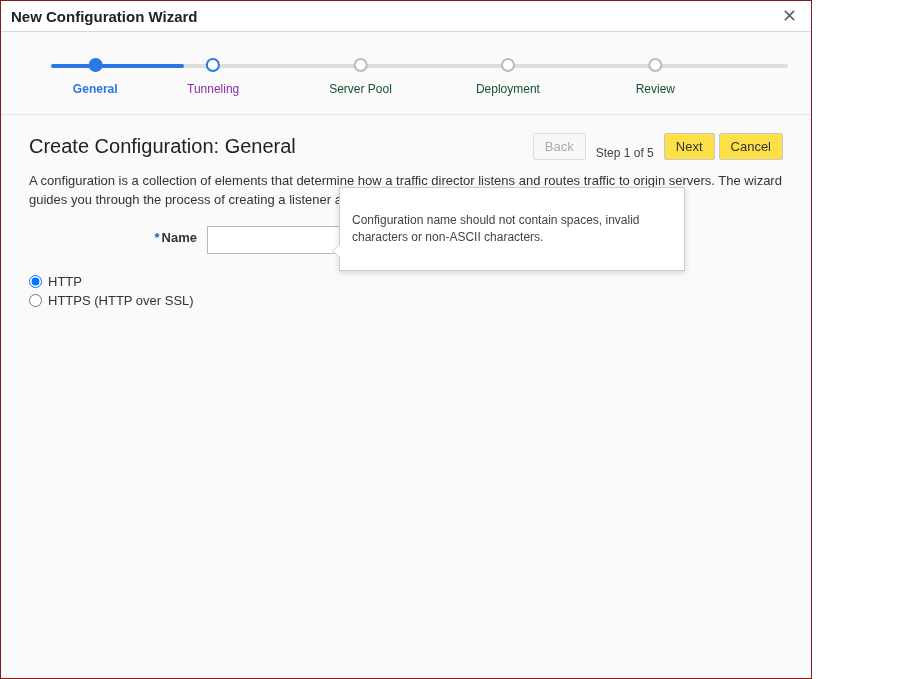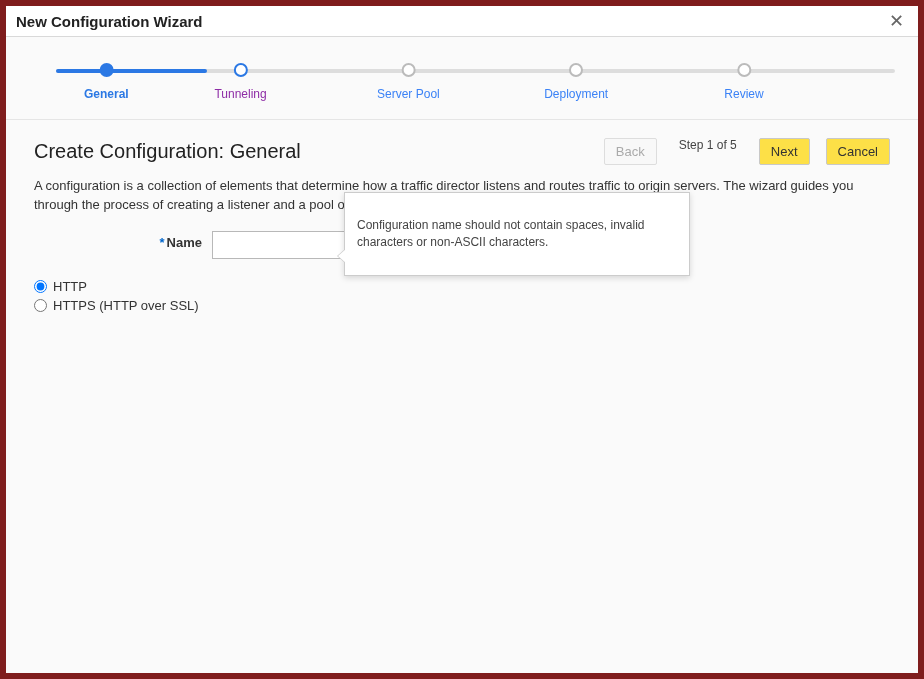--- a/index.html
+++ b/index.html
@@ -1,37 +1,37 @@
 <!DOCTYPE html>
 <html><head>
 <meta charset="utf-8">
 <style>
   html,body{margin:0;padding:0;font-family:Arial,Helvetica,sans-serif;font-size:13px;color:#333;background:#fff}
-  .dialog{width:924px;height:679px;box-sizing:border-box;border:6px solid #7f1d1d;background:#fafafa;position:relative}
+  .dialog{width:812px;height:679px;box-sizing:border-box;border:1px solid #7f1d1d;background:#fafafa;position:relative}
   .titlebar{display:flex;align-items:center;justify-content:space-between;padding:6px 10px;border-bottom:1px solid #d9d9d9;background:#fff}
   .titlebar h1{font-size:15px;font-weight:bold;margin:0;color:#222}
   .close-x{font-family:Arial;font-size:18px;line-height:1;color:#666;cursor:pointer;padding:0 4px}
 
   .steps-wrap{padding:26px 23px 14px 50px;border-bottom:1px solid #e5e5e5}
   .steps{position:relative;height:42px}
   .track{position:absolute;top:6px;left:0;right:0;height:4px;background:#ddd;border-radius:2px}
   .track-fill{position:absolute;top:6px;left:0;height:4px;background:#2b78e4;border-radius:2px}
   .step{position:absolute;top:0;text-align:center;transform:translateX(-50%)}
   .dot{width:14px;height:14px;border-radius:50%;background:#fff;border:2px solid #bbb;margin:0 auto;box-sizing:border-box}
   .step.done .dot{background:#2b78e4;border-color:#2b78e4}
   .step.active .dot{background:#fff;border-color:#2b78e4}
   .step-label{margin-top:10px;font-size:12px;color:#888;white-space:nowrap}
   .step.done .step-label{color:#2b78e4;font-weight:bold}
   .step.active .step-label{color:#8e2da6}
-  .step.pending .step-label{color:#3b82f6}
+  .step.pending .step-label{color:#14532d}
 
   .content{padding:18px 28px}
   .head-row{display:flex;align-items:center;justify-content:space-between;margin-bottom:12px}
   .head-row h2{font-size:20px;font-weight:normal;margin:0;color:#222}
-  .nav-btns{display:flex;align-items:flex-start;gap:16px}
+  .nav-btns{display:flex;align-items:flex-end;gap:4px}
   .btn{border:1px solid #c8c8c8;background:#fde047;padding:5px 11px;font-size:13px;border-radius:2px;cursor:pointer;color:#333}
   .btn.disabled{color:#aaa;border-color:#ddd;background:#f8f8f8;cursor:default}
   .step-ind{font-size:12px;color:#444;padding:0 6px}
 
   .desc{font-size:13px;color:#333;line-height:1.45;margin:0 0 16px 0}
 
   .form{margin-top:15px}
   .form-row{display:flex;align-items:flex-start;margin-bottom:16px}
   .form-label{width:168px;text-align:right;padding-right:10px;font-size:13px;color:#333;padding-top:4px;font-weight:bold}
   .req{color:#0066cc;font-weight:bold;margin-right:2px}

